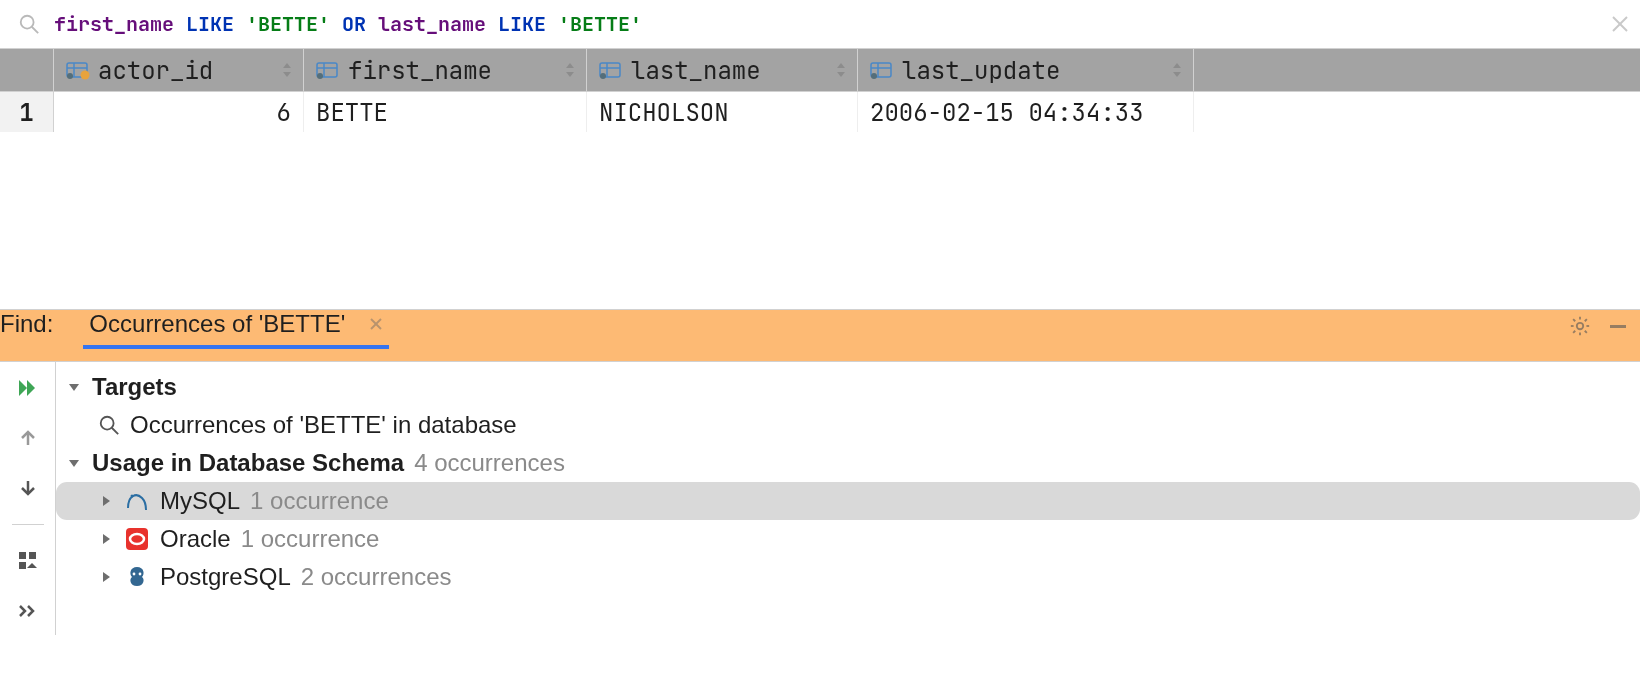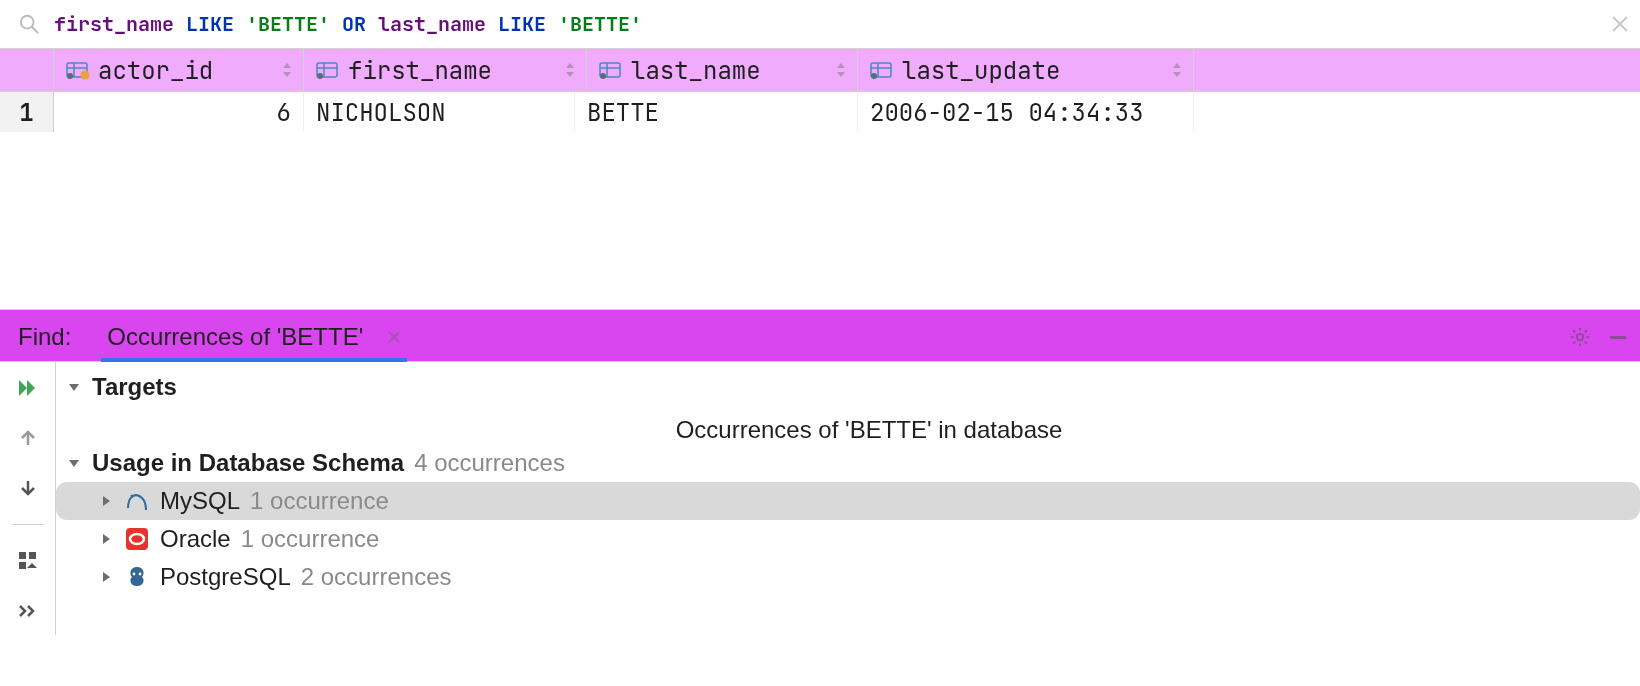--- a/index.html
+++ b/index.html
@@ -15,21 +15,21 @@
     opacity:.45; flex:none; }
   .filter-text { flex:1; font-size:20px; }
   .kw   { color:#0033b3; font-weight:bold; }
   .ident{ color:#660e7a; font-weight:bold; }
   .str  { color:#067d17; font-weight:bold; }
   .close-x { width:20px; height:20px; opacity:.35; cursor:pointer; flex:none; }
 
   
   .grid { display:flex; flex-direction:column; height:261px;
     border-bottom:1px solid #d1d1d1; }
-  .ghead { display:flex; background:#f0abfc; border-bottom:1px solid #d1d1d1;
+  .ghead { display:flex; background:#a3a3a3; border-bottom:1px solid #d1d1d1;
     height:43px; }
   .corner { width:54px; border-right:1px solid #d1d1d1; }
   .col { display:flex; align-items:center; border-right:1px solid #d1d1d1;
     padding:0 12px; position:relative; }
   .col .lbl { margin-left:8px; }
   .col .sorter { position:absolute; right:10px; opacity:.5; }
   .col1 { width:250px; }
   .col2 { width:283px; }
   .col3 { width:271px; }
   .col4 { width:336px; }
@@ -39,23 +39,23 @@
     border-right:1px solid #d1d1d1; display:flex; align-items:center;
     justify-content:center; font-weight:bold; }
   .cell { display:flex; align-items:center; padding:0 12px;
     border-right:1px solid #eee; }
   .cell.num { justify-content:flex-end; }
 
   .tbl-icon { width:24px; height:20px; flex:none; }
 
   
   .find-panel { display:flex; flex-direction:column; flex:1; }
-  .find-header { height:52px; background:#d946ef;
-    border-bottom:1px solid #d1d1d1; display:flex; align-items:flex-end;
-    padding-left:18px; }
+  .find-header { height:52px; background:#fdba74;
+    border-bottom:1px solid #d1d1d1; display:flex; align-items:flex-start;
+    }
   .find-label { margin-right:30px; padding-bottom:10px; }
   .find-tab { position:relative; padding:0 6px 10px 6px; display:flex;
     align-items:center; gap:24px; }
   .find-tab::after { content:""; position:absolute; left:0; right:0;
     bottom:-1px; height:4px; background:#3574f0; }
   .tab-x { width:14px; height:14px; opacity:.45; cursor:pointer; }
   .find-header .spacer { flex:1; }
   .hdr-btn { width:32px; height:32px; margin:0 6px 8px 0; opacity:.6;
     cursor:pointer; display:flex; align-items:center; justify-content:center;}
 
@@ -64,21 +64,21 @@
     display:flex; flex-direction:column; align-items:center; gap:22px;
     padding-top:12px; }
   .gut-btn { width:28px; height:28px; display:flex; align-items:center;
     justify-content:center; cursor:pointer; }
   .gut-sep { width:32px; height:1px; background:#d1d1d1; }
 
   .tree { flex:1; padding-top:6px; }
   .trow { display:flex; align-items:center; height:38px; padding-left:10px;
     gap:10px; }
   .trow.sel { background:#d9d9d9; }
-  .indent1 { padding-left:42px;flex-direction:column; }
+  .indent1 { padding-left:42px; }
   .indent2 { padding-left:42px;border-radius:11px; }
   .tw { width:16px; height:16px; flex:none; }
   .bold { font-weight:bold; }
   .muted { color:#8a8a8a; }
   .dbicon { width:26px; height:26px; flex:none; }
 
   svg { display:block; }
 </style>
 </head>
 <body>
@@ -149,22 +149,22 @@
       <svg class="sorter" width="12" height="18" viewBox="0 0 12 18">
         <polygon points="6,2 10,7 2,7" fill="#777"></polygon>
         <polygon points="6,16 10,11 2,11" fill="#777"></polygon>
       </svg>
     </div>
   </div>
 
   <div class="grow mono">
     <div class="rownum">1</div>
     <div class="cell col1 num">6</div>
+    <div class="cell col2">BETTE</div>
     <div class="cell col3">NICHOLSON</div>
-    <div class="cell col2">BETTE</div>
     <div class="cell col4">2006-02-15 04:34:33</div>
   </div>
 </div>
 
 <div class="find-panel">
   <div class="find-header">
     <span class="find-label">Find:</span>
     <div class="find-tab">
       <span>Occurrences of 'BETTE'</span>
       <svg class="tab-x" viewBox="0 0 14 14">

